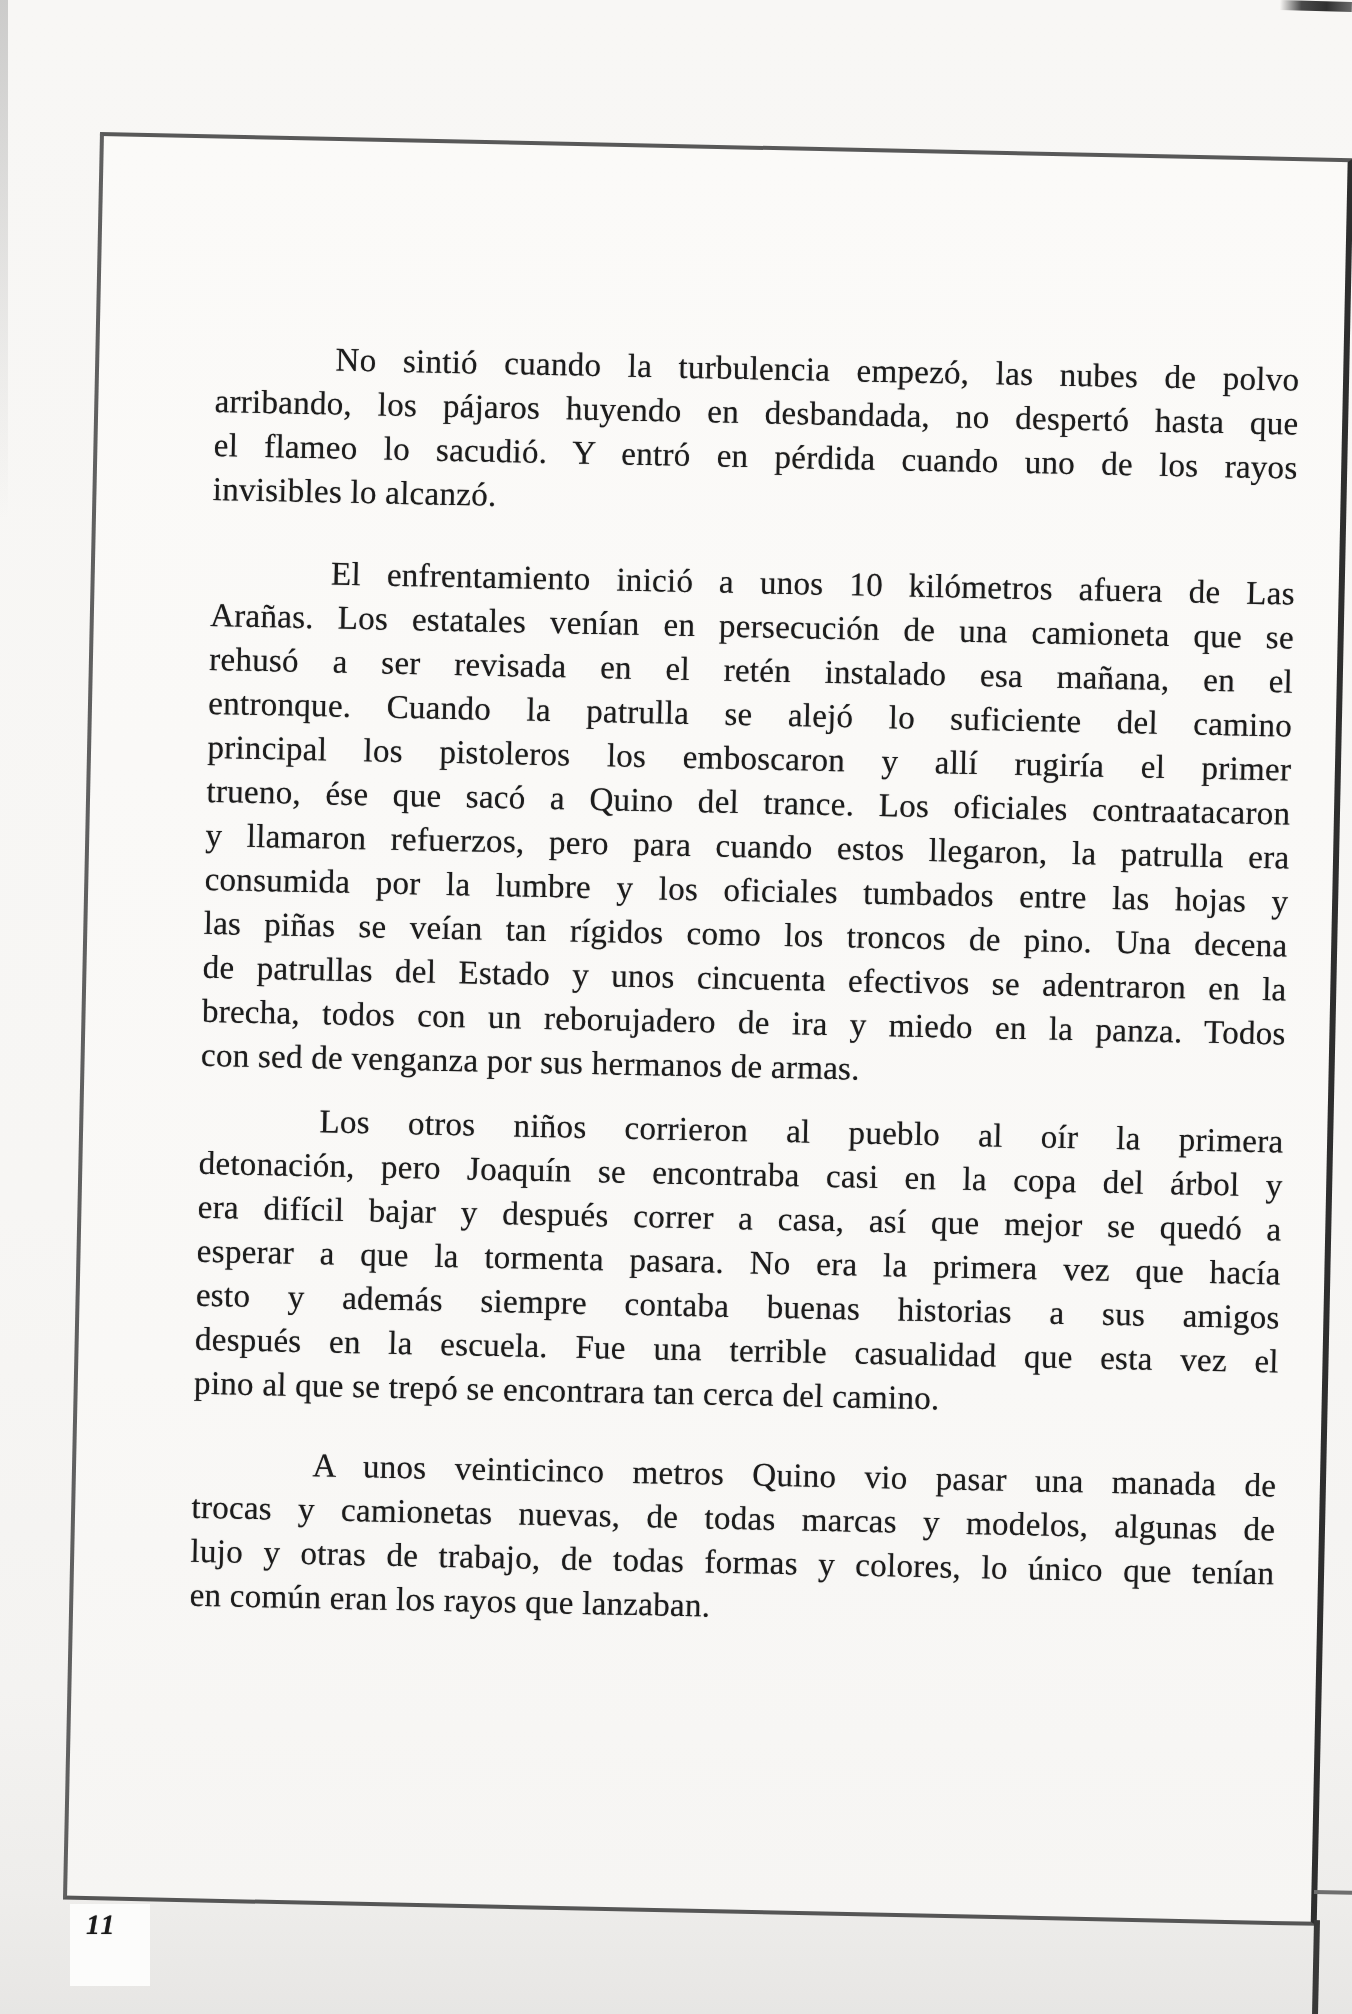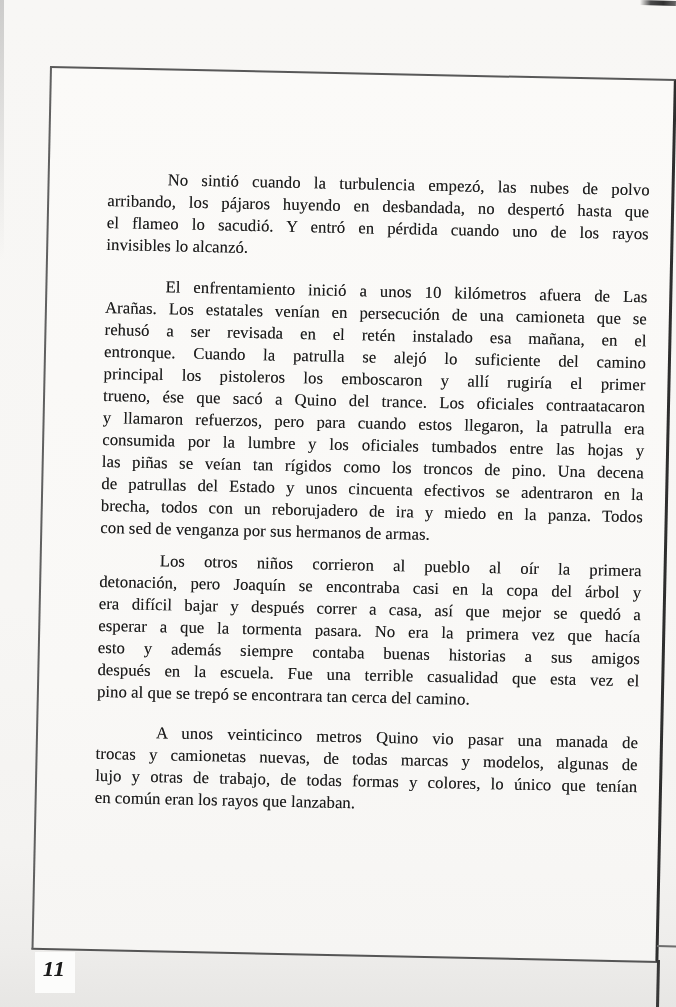--- a/index.html
+++ b/index.html
@@ -97,21 +97,21 @@
   .folio-box {
     position: absolute;
     left: 35px; top: 952px;
     width: 40px; height: 41px;
     background: #fcfcfb;
   }
   .folio {
     position: absolute;
     left: 43px; top: 956px;
     font-family: "Liberation Serif", "DejaVu Serif", serif;
-    font-size: 22px;
+    font-size: 14px;
     font-weight: bold;
     font-style: italic;
     color: #1a1a1a;
     letter-spacing: 1px;
     text-shadow: 0 0 0.5px rgba(0,0,0,0.6);
   }
 </style>
 </head>
 <body>
 

